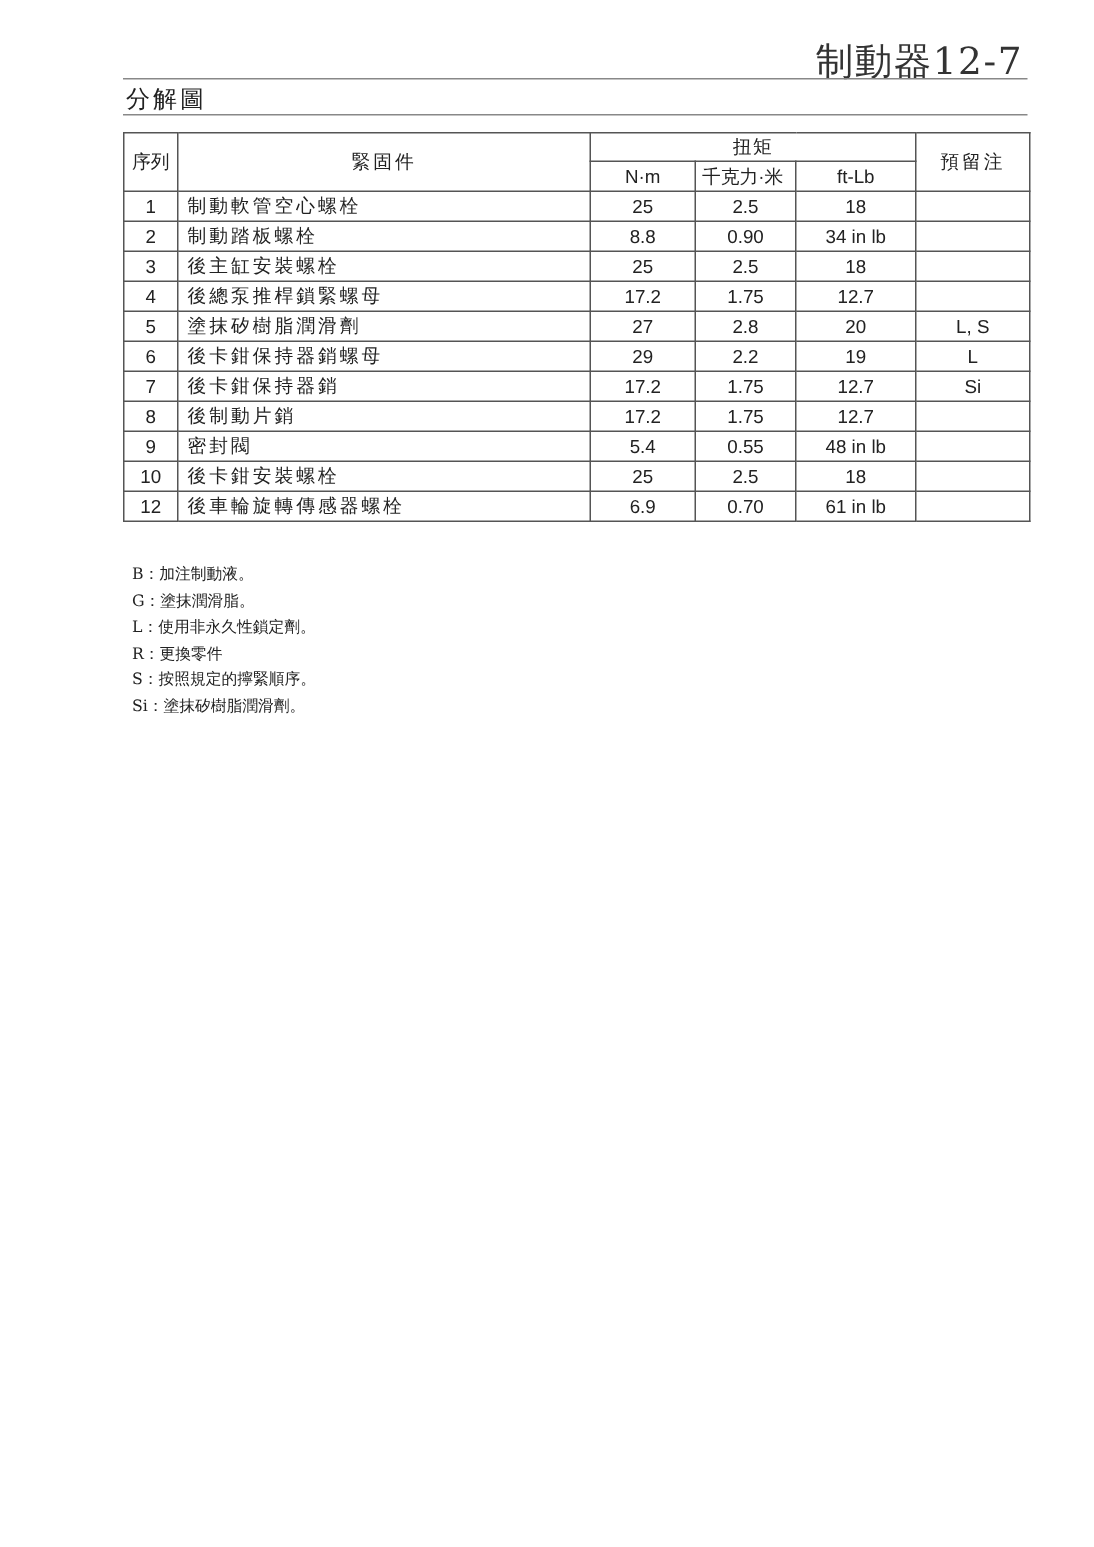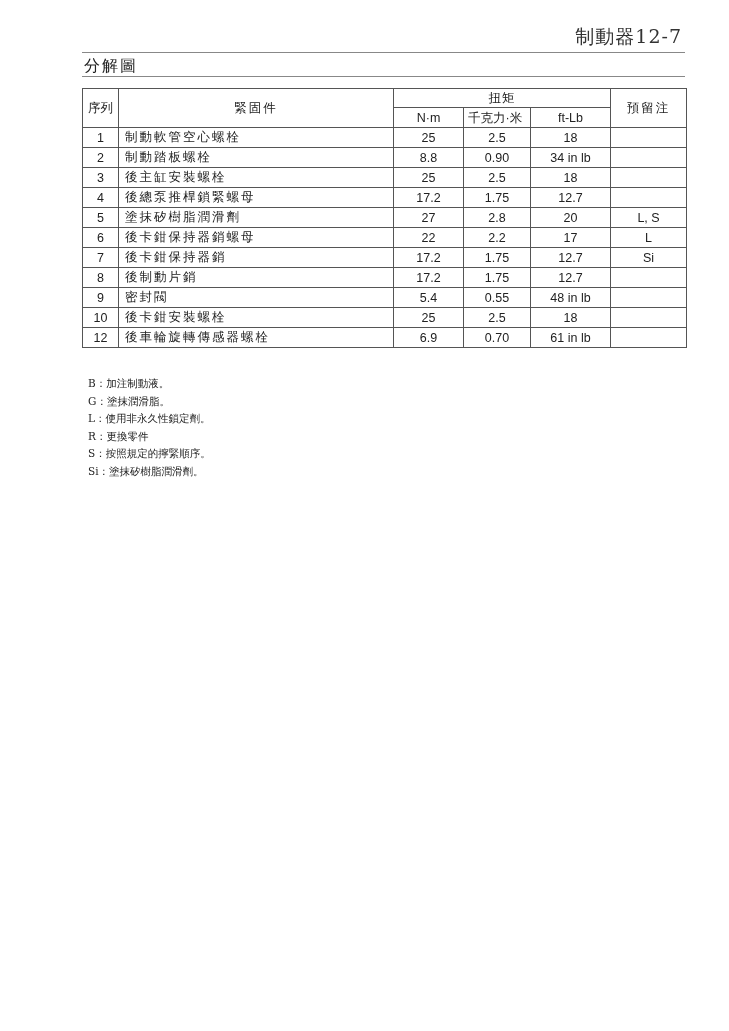--- a/index.html
+++ b/index.html
@@ -1,18 +1,18 @@
 <!DOCTYPE html>
 <html><head>
 <meta charset="utf-8">
 <style>
   html, body { margin: 0; padding: 0; background: #ffffff; }
   body { width: 729px; height: 1031px; position: relative; overflow: hidden;
          font-family: "DejaVu Serif", serif; color: #222; }
-  .page-header { position: absolute; right: 47px; top: 24px; font-size: 19px;
+  .page-header { position: absolute; right: 47px; top: 24px; font-size: 25px;
                  letter-spacing: 1px; color: #333; }
   .rule { position: absolute; left: 82px; width: 603px; height: 1px; background: #888; }
   .section-title { position: absolute; left: 84px; top: 56px; font-size: 16px; color: #222; letter-spacing: 2px; }
   table.torque { position: absolute; left: 82px; top: 88px; border-collapse: collapse;
                  table-layout: fixed; width: 604px; }
   table.torque td, table.torque th { border: 1px solid #555; padding: 0; height: 19px;
         font-family: "Liberation Sans", sans-serif; font-size: 12.5px; text-align: center;
         font-weight: normal; color: #222; }
   th.seq { font-family: "DejaVu Serif", serif; font-size: 8px; }
   th.fastener { font-family: "DejaVu Serif", serif; font-size: 14px; letter-spacing: 2px; }
@@ -93,23 +93,23 @@
       <td>5</td>
       <td class="name">塗抹矽樹脂潤滑劑</td>
       <td>27</td>
       <td>2.8</td>
       <td>20</td>
       <td>L, S</td>
     </tr>
     <tr>
       <td>6</td>
       <td class="name">後卡鉗保持器銷螺母</td>
-      <td>22</td>
+      <td>29</td>
       <td>2.2</td>
-      <td>17</td>
+      <td>19</td>
       <td>L</td>
     </tr>
     <tr>
       <td>7</td>
       <td class="name">後卡鉗保持器銷</td>
       <td>17.2</td>
       <td>1.75</td>
       <td>12.7</td>
       <td>Si</td>
     </tr>

